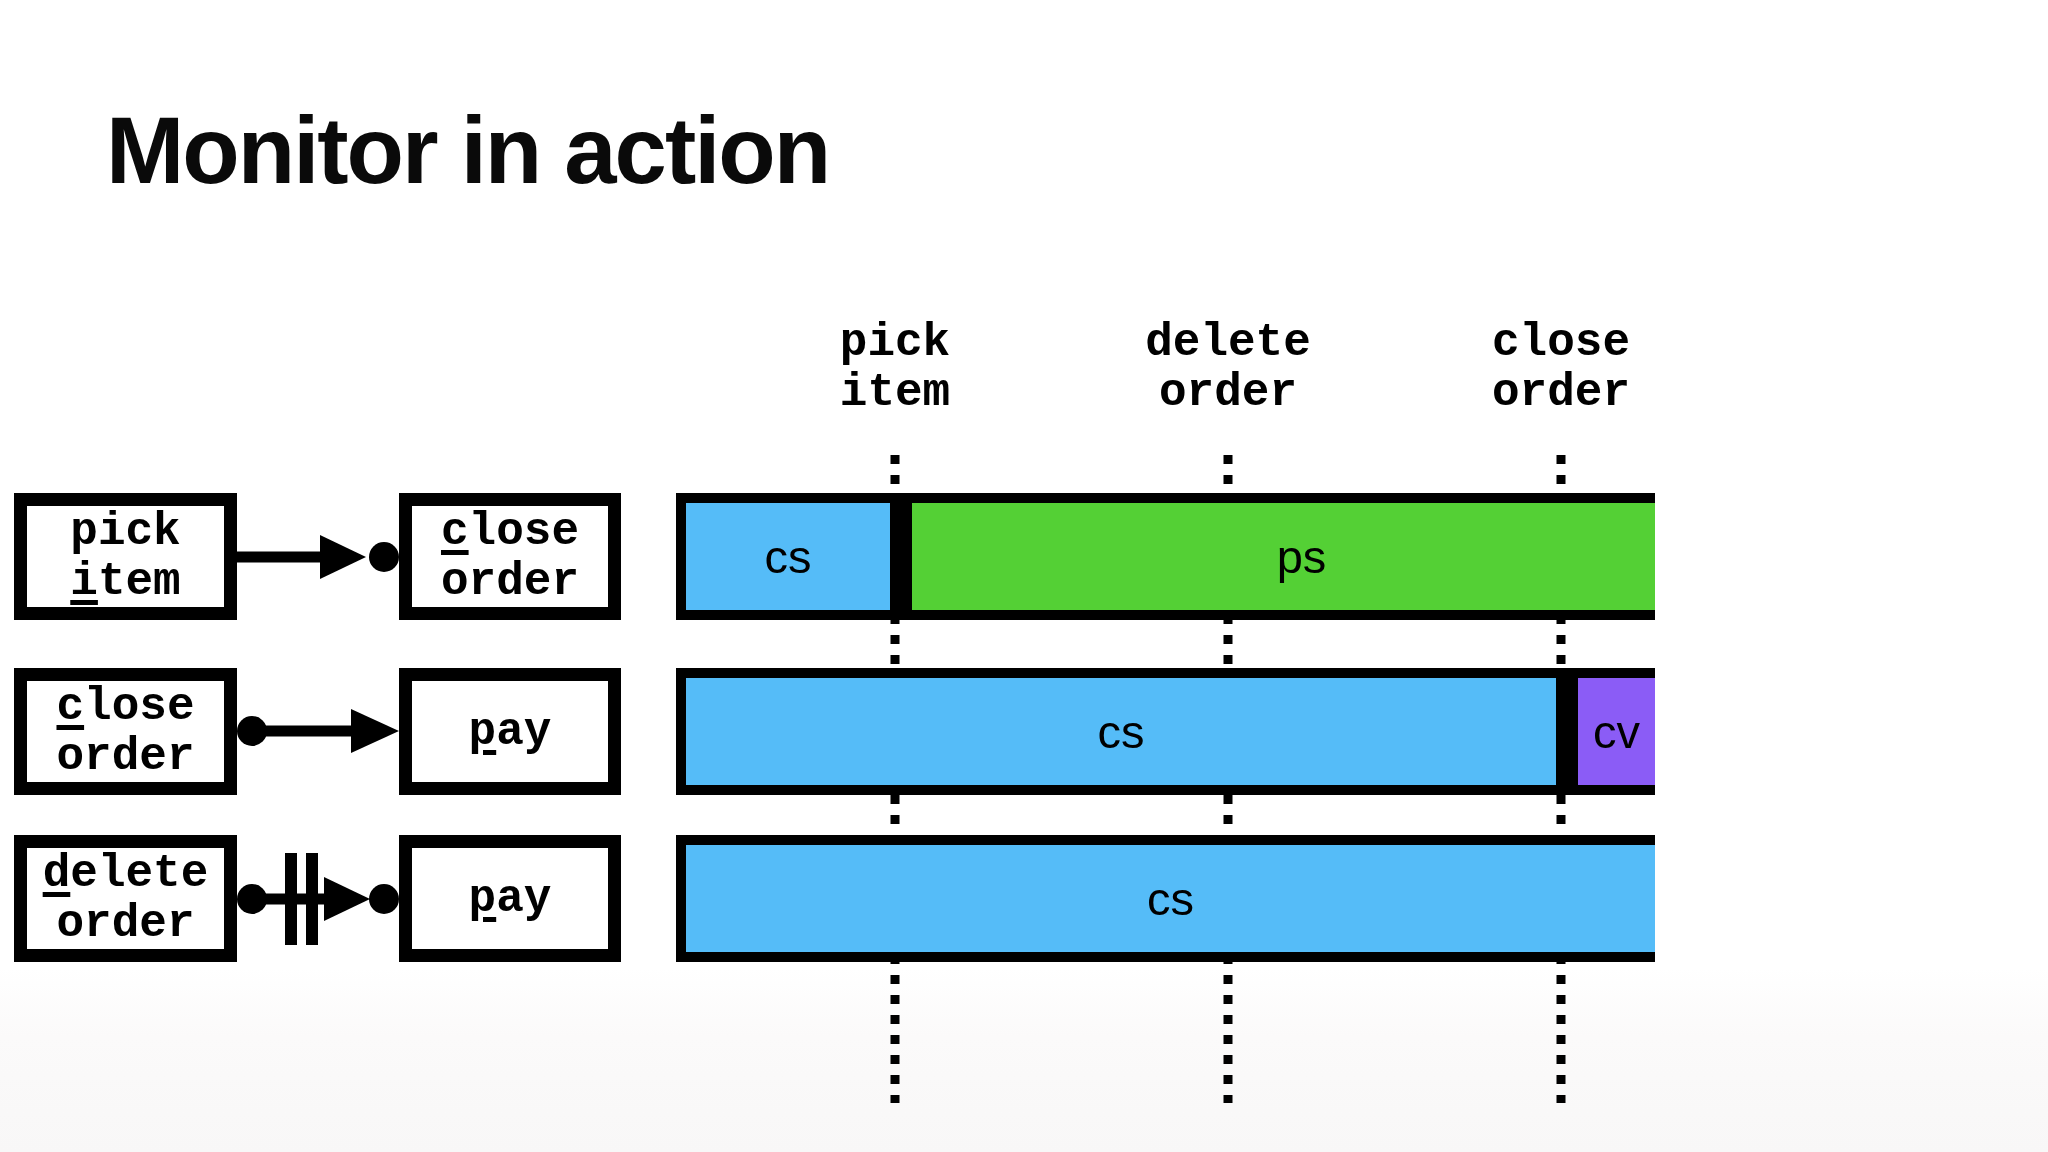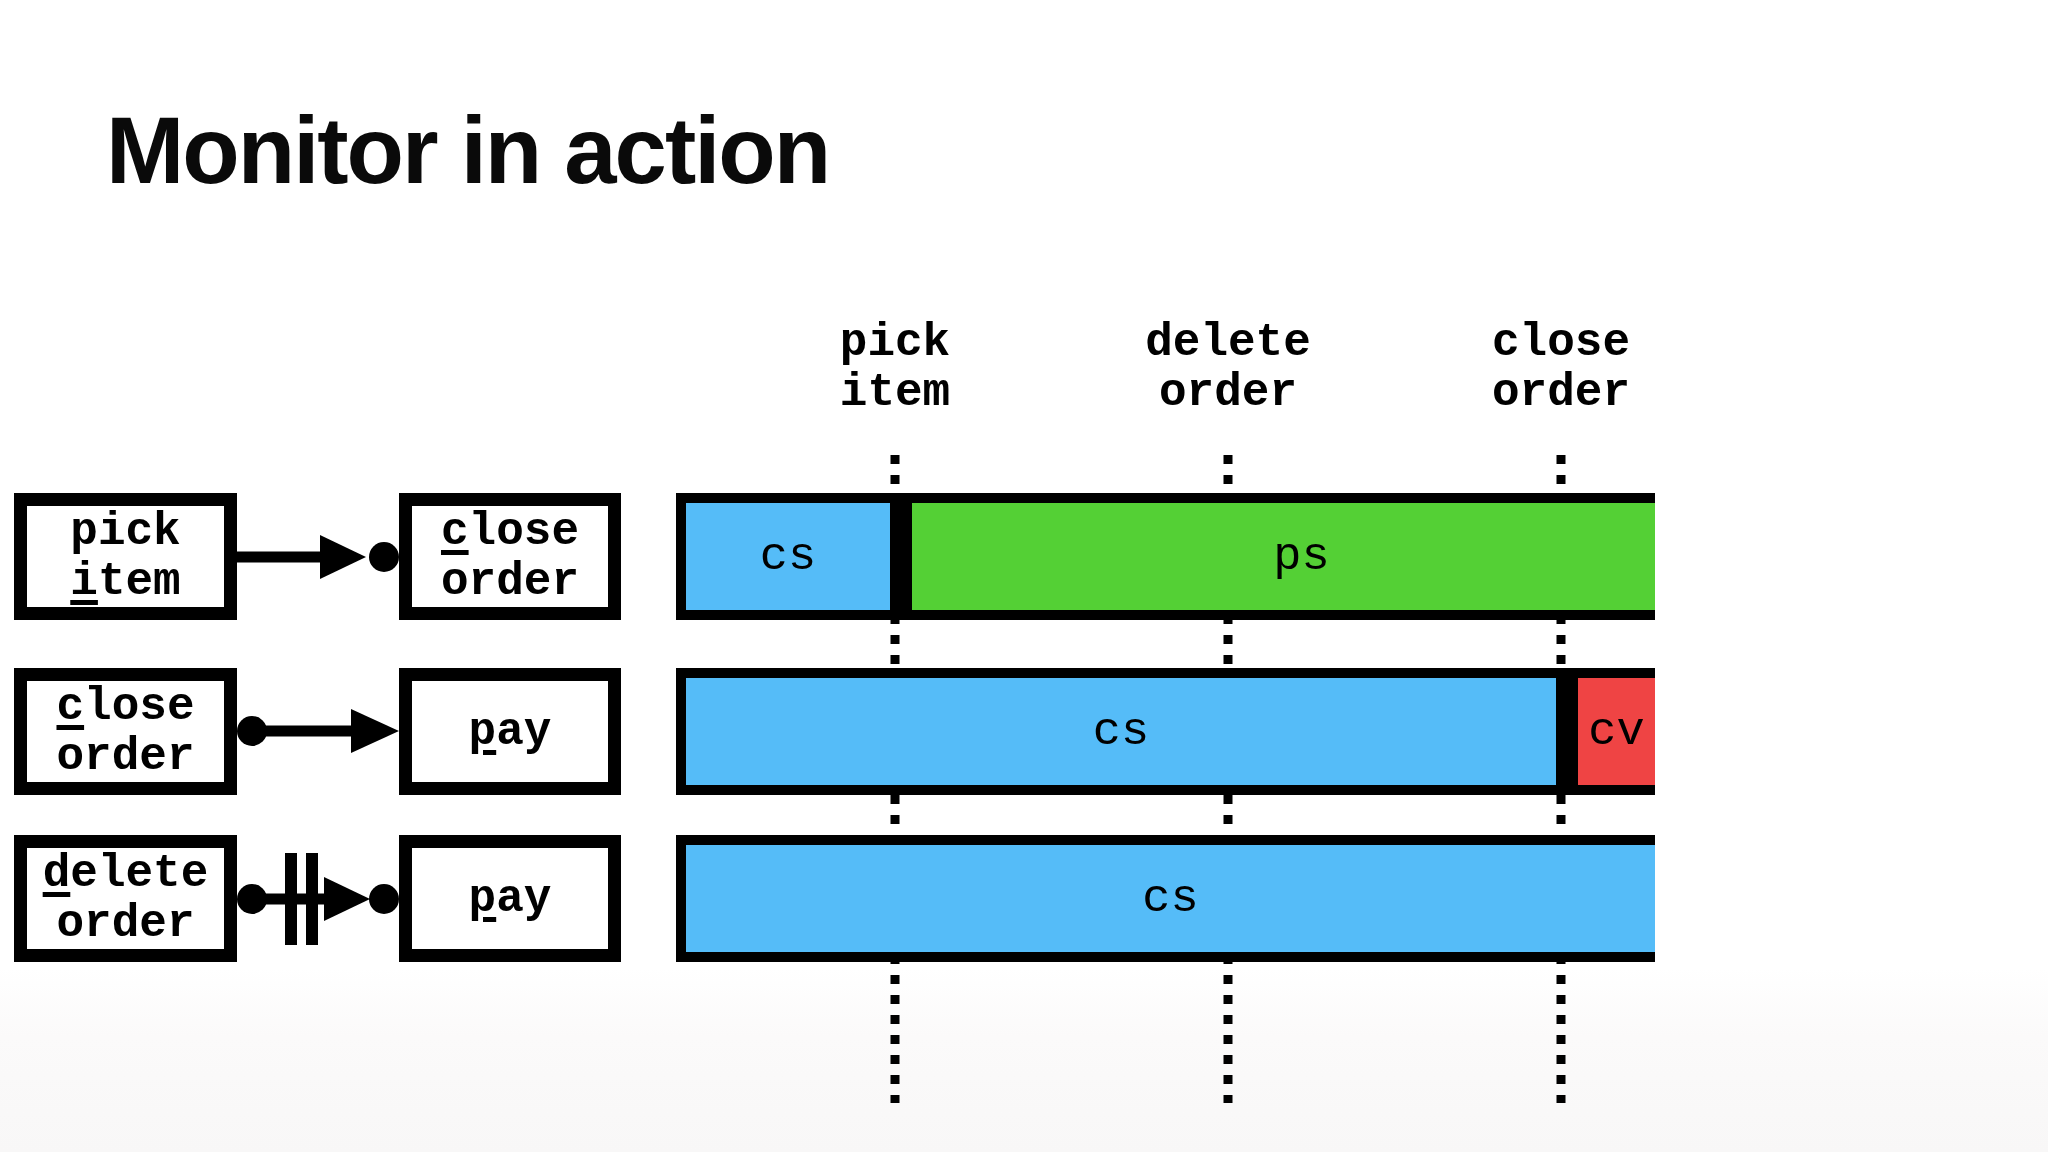--- a/index.html
+++ b/index.html
@@ -49,30 +49,30 @@
   .event-line{
     position:absolute;top:455px;height:648px;width:9px;
     transform:translateX(-50%);z-index:1;
     background:repeating-linear-gradient(to bottom,#000 0 9px,transparent 9px 20px);
   }
   
   .track{
     position:absolute;left:676px;width:979px;height:127px;
     background:#000;box-sizing:border-box;
     padding:10px 0 10px 10px;
-    display:flex;gap:22px;z-index:2;font-family:Liberation Mono, monospace;
+    display:flex;gap:22px;z-index:2;
   }
   .trk-1{top:493px;} .trk-2{top:668px;} .trk-3{top:835px;}
   .seg{
     display:flex;align-items:center;justify-content:center;
     font-size:47px;color:#000;
   }
   .seg-blue{background:#55BCF8;}
   .seg-green{background:#54D035;}
-  .seg-orange{background:#ef4444;}
+  .seg-orange{background:#8b5cf6;}
   .t1-cs{width:204px;} .t1-ps{flex:1;padding-left:36px;}
   .t2-cs{width:870px;} .t2-cv{flex:1;}
   .t3-cs{flex:1;}
 </style>
 </head>
 <body>
 
 <div class="slide">
 
   <div class="title">Monitor in action</div>

